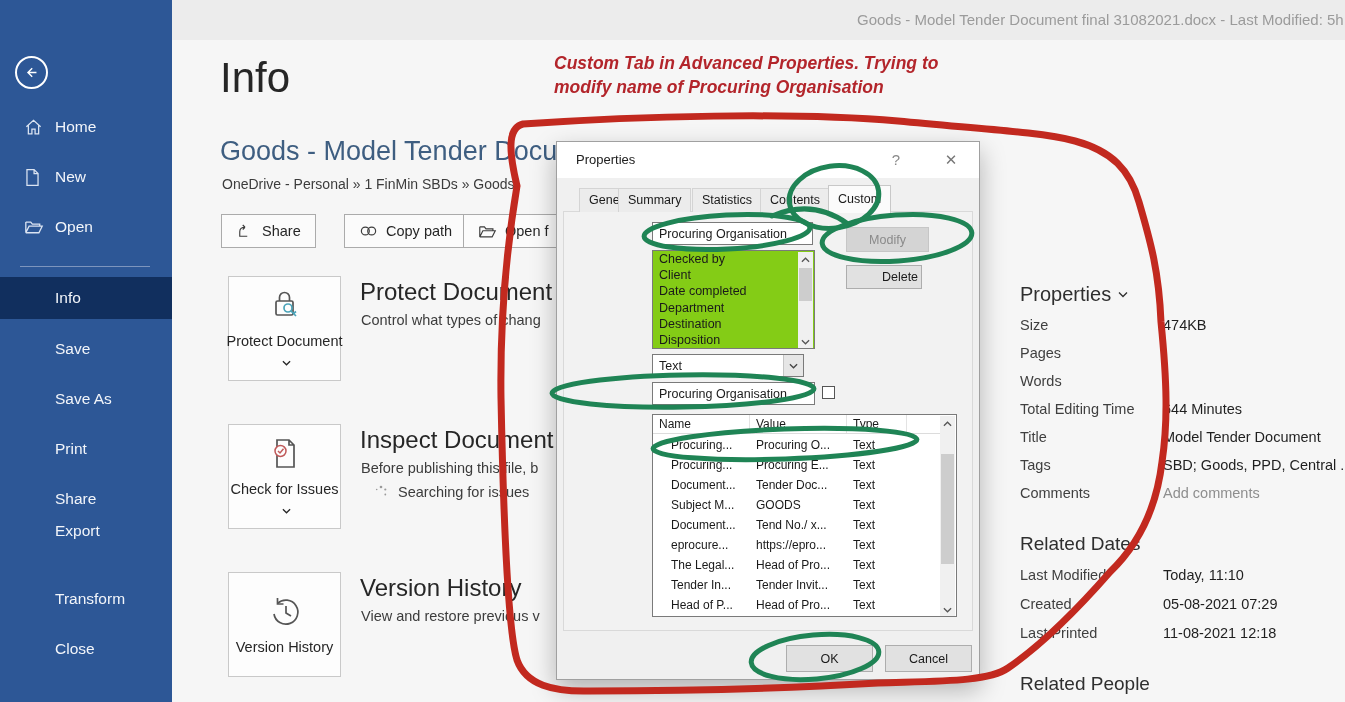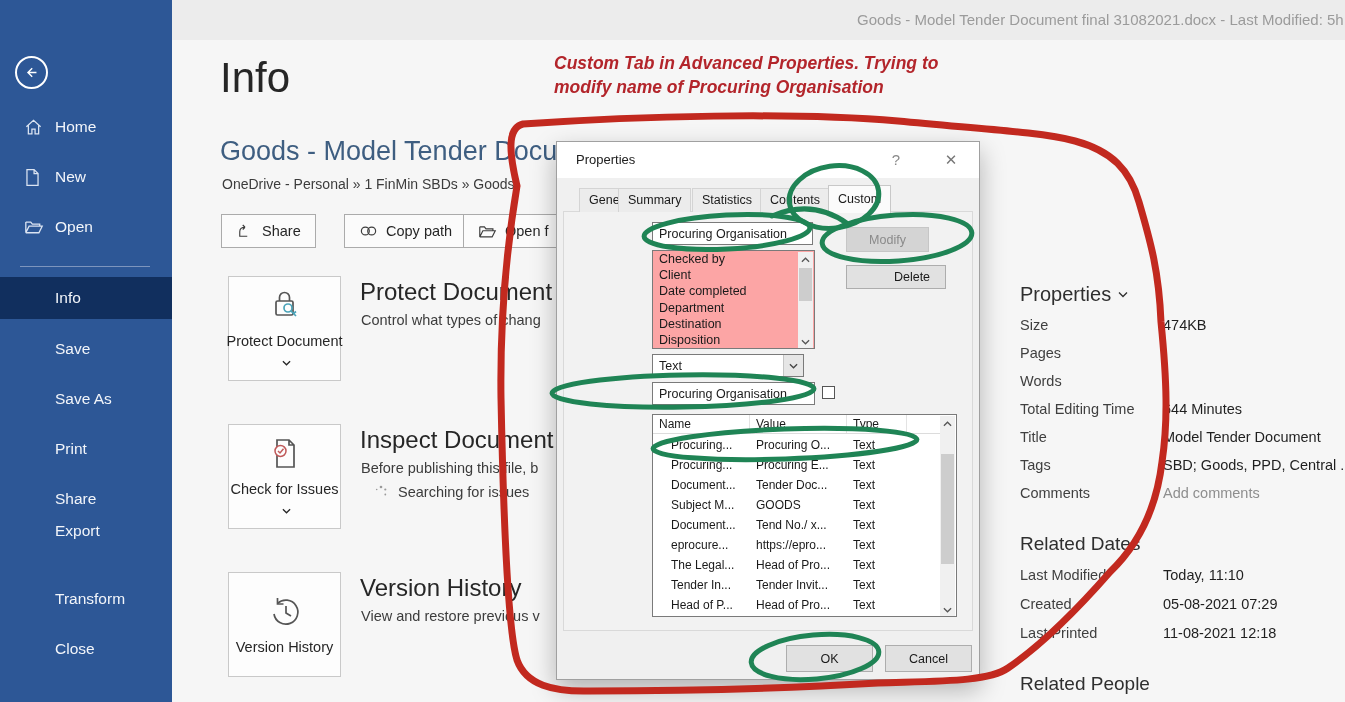--- a/index.html
+++ b/index.html
@@ -46,21 +46,21 @@
   .dialog { position:absolute; left:556px; top:141px; width:424px; height:539px; background:#f0f0f0; border:1px solid #a0a0a0; box-shadow:0 10px 24px rgba(0,0,0,.28); z-index:30; font-size:12.5px; color:#1a1a1a; }
   .dlg-titlebar { position:absolute; left:0; top:0; width:100%; height:36px; background:#fff; }
   .dlg-title { position:absolute; left:19px; top:10px; font-size:13px; color:#202020; }
   .dlg-help { position:absolute; left:326px; top:6px; width:26px; height:24px; color:#8a8a8a; font-size:15px; text-align:center; line-height:24px; cursor:pointer; }
   .dlg-close { position:absolute; left:380px; top:6px; width:28px; height:24px; color:#777; font-size:15px; text-align:center; line-height:24px; cursor:pointer; }
   .tab { position:absolute; top:46px; height:24px; background:#ececec; border:1px solid #d4d4d4; border-bottom:none; padding:0 9px; line-height:23px; cursor:pointer; z-index:2; }
   .tab.active { top:43px; height:28px; background:#fbfbfb; line-height:26px; z-index:4; border-color:#c8c8c8; }
   .tab-page { position:absolute; left:6px; top:69px; width:410px; height:420px; background:#f2f2f2; border:1px solid #d9d9d9; z-index:1; }
   .fld-label { position:absolute; font-size:12.5px; color:#1a1a1a; }
   .txt-input { position:absolute; height:23px; border:1px solid #7a7a7a; background:#fff; font-family:inherit; font-size:12.5px; padding:0 6px; color:#1a1a1a; z-index:3; }
-  .name-list { position:absolute; left:95px; top:108px; width:163px; height:99px; background:#fca5a5; border:1px solid #7a7a7a; z-index:3; overflow:hidden; }
+  .name-list { position:absolute; left:95px; top:108px; width:163px; height:99px; background:#84cc16; border:1px solid #7a7a7a; z-index:3; overflow:hidden; }
   .name-list .li { padding-left:6px; line-height:16.2px; white-space:nowrap; cursor:pointer; }
   .sb { position:absolute; top:1px; right:1px; width:15px; background:#f0f0f0; }
   .sb .arr { position:absolute; left:0; width:15px; height:15px; display:flex; align-items:center; justify-content:center; color:#555; cursor:pointer; }
   .sb .thumb { position:absolute; left:1px; width:13px; background:#cdcdcd; cursor:pointer; }
   .btn { position:absolute; background:#e1e1e1; border:1px solid #adadad; font-family:inherit; font-size:12.5px; color:#1a1a1a; text-align:center; cursor:pointer; z-index:3; }
   .btn.disabled { background:#d4d4d4; border-color:#c6c6c6; color:#8a8a8a; cursor:default; }
   .combo { position:absolute; left:95px; top:212px; width:152px; height:23px; background:#fff; border:1px solid #7a7a7a; z-index:3; cursor:pointer; }
   .combo .cval { position:absolute; left:6px; top:4px; }
   .combo .cbtn { position:absolute; right:0; top:0; width:20px; height:21px; background:#e6e6e6; border-left:1px solid #c5c5c5; display:flex; align-items:center; justify-content:center; color:#444; }
   .checkbox { position:absolute; left:265px; top:244px; width:13px; height:13px; background:#fff; border:1px solid #555; z-index:3; cursor:pointer; }
@@ -310,21 +310,21 @@
         <div class="thumb" style="top:16px; height:33px;"></div>
         <div class="arr" style="bottom:0;">
             <svg class="ic" width="9" height="6" viewBox="0 0 10 6" fill="none" stroke="#555" stroke-width="1.4">
               <path d="M1 1 L5 5 L9 1"></path>
             </svg>
           </div>
       </div>
     </div>
 
     <button class="btn disabled" style="left:289px; top:85px; width:83px; height:25px;">Modify</button>
-    <button class="btn" style="left:289px; top:123px; width:100px; height:24px;padding-left:32px;">Delete</button>
+    <button class="btn" style="left:289px; top:123px; width:76px; height:24px;padding-left:32px;">Delete</button>
 
     <span class="fld-label" style="left:14px; top:221px;">Type:</span>
     <div class="combo">
       <span class="cval">Text</span>
       <span class="cbtn">
           <svg class="ic" width="9" height="6" viewBox="0 0 10 6" fill="none" stroke="#444" stroke-width="1.4">
             <path d="M1 1 L5 5 L9 1"></path>
           </svg>
         </span>
     </div>

